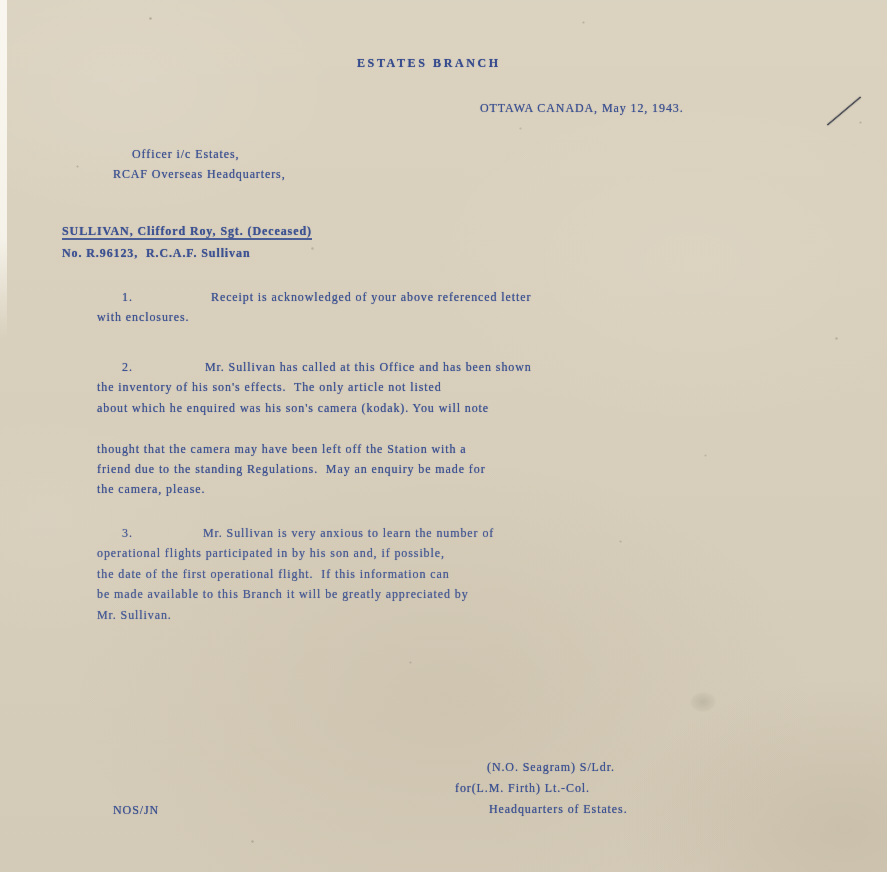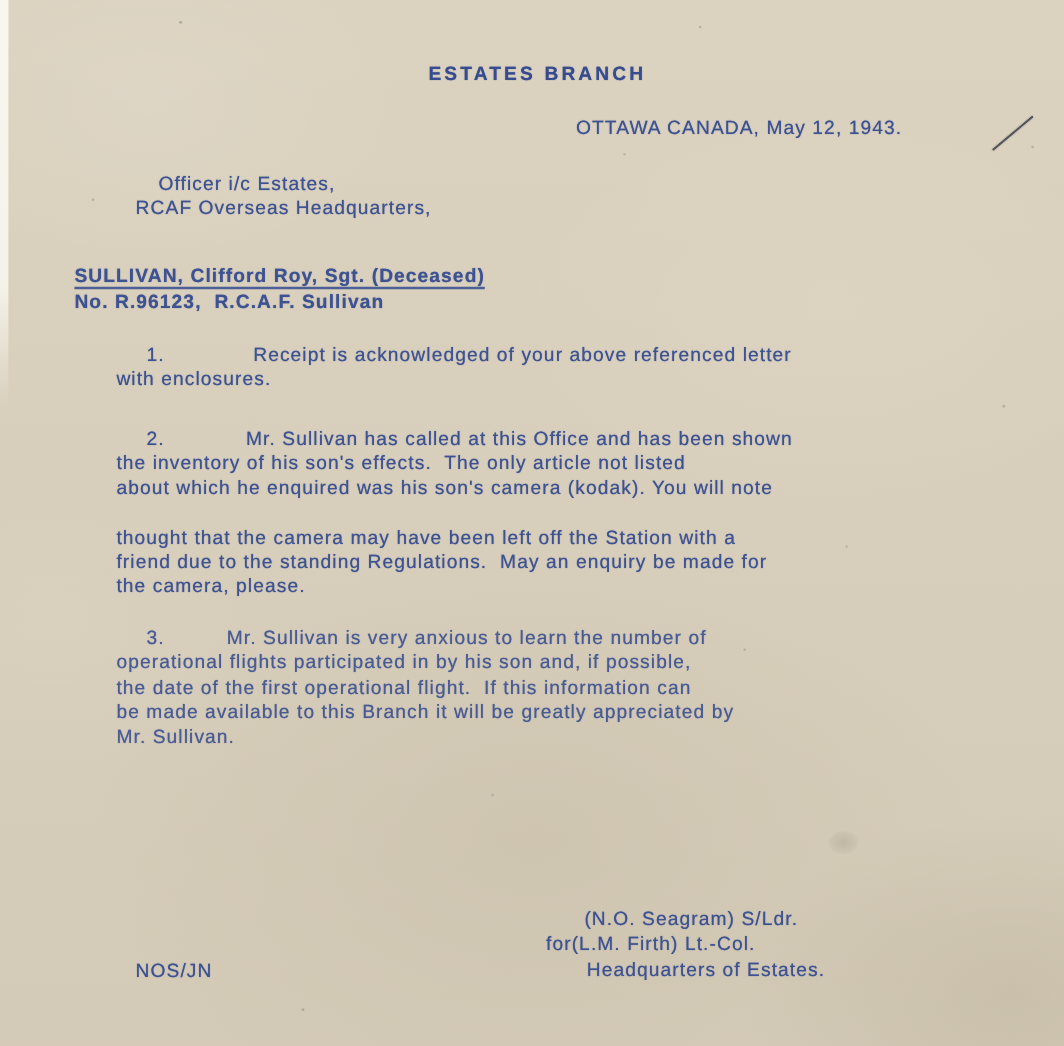--- a/index.html
+++ b/index.html
@@ -8,22 +8,22 @@
     width:887px;height:872px;
     overflow:hidden;
     background-color:#dad1be;
     background-image:
       radial-gradient(ellipse 320px 200px at 14% 10%, rgba(255,255,255,0.10), transparent 70%),
       radial-gradient(ellipse 420px 260px at 78% 30%, rgba(255,253,245,0.08), transparent 70%),
       radial-gradient(ellipse 500px 320px at 50% 80%, rgba(120,105,75,0.07), transparent 75%),
       radial-gradient(ellipse 300px 200px at 95% 95%, rgba(110,95,65,0.10), transparent 75%),
       radial-gradient(ellipse 260px 180px at 5% 60%, rgba(255,255,255,0.06), transparent 70%),
       linear-gradient(180deg, rgba(255,255,255,0.04) 0%, rgba(0,0,0,0.0) 12%, rgba(90,75,50,0.05) 100%);
-    font-family:Liberation Sans, sans-serif;
-    font-size:16px;
+    font-family:Liberation Serif, serif;
+    font-size:12px;
     letter-spacing:0.9px;
     color:#3d5292;
   }
   .ink{
     position:absolute;
     white-space:pre;
     line-height:20.4px;
     text-shadow:0 0 0.9px rgba(56,76,138,0.75);
   }
   .heading{
@@ -54,21 +54,21 @@
   .pnum2{left:122px;top:357px;}
   .pfirst2{left:205px;top:357px;}
   .p2c0{left:97px;top:377px;}
   .p2c1{left:97px;top:398px;}
   .p2c2{left:97px;top:418px;}
   .p2c3{left:97px;top:439px;}
   .p2c4{left:97px;top:459px;}
   .p2c5{left:97px;top:479px;}
   .para3{opacity:0.92;}
   .pnum3{left:122px;top:523px;}
-  .pfirst3{left:189px;top:523px;}
+  .pfirst3{left:203px;top:523px;}
   .p3c0{left:97px;top:543px;}
   .p3c1{left:97px;top:564px;}
   .p3c2{left:97px;top:584px;}
   .p3c3{left:97px;top:605px;}
   .sig1{left:487px;top:757px;}
   .sig2{left:455px;top:778px;}
   .sig3{left:489px;top:799px;}
   .initials{left:113px;top:800px;}
   .edge-strip{
     position:absolute;left:0;top:0;width:7px;height:340px;

